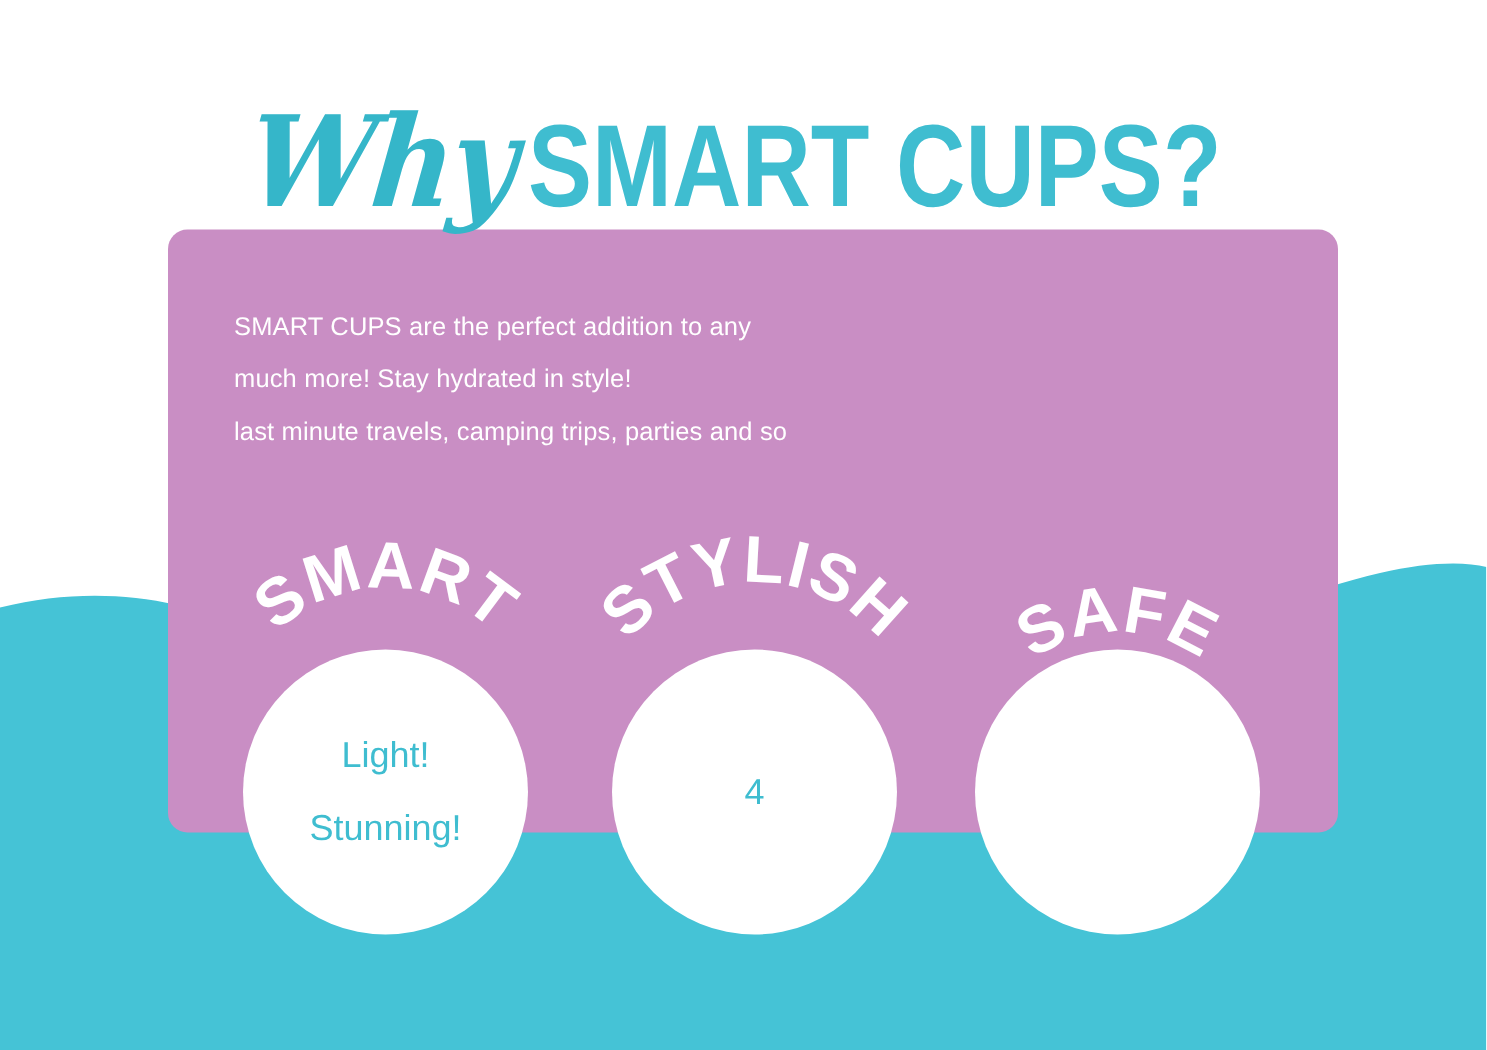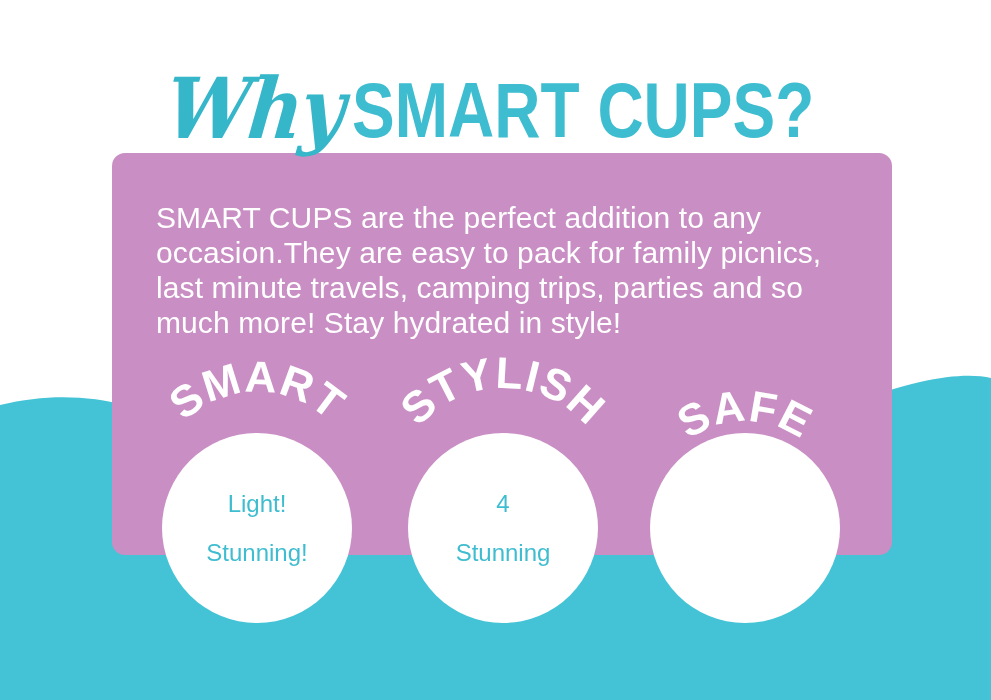--- a/index.html
+++ b/index.html
@@ -78,21 +78,21 @@
 
   
   .body-copy {
     position: absolute;
     left: 156px;
     top: 200px;
     width: 730px;
     z-index: 6;
     color: #ffffff;
     font-family: "Liberation Sans", sans-serif;
-    font-size: 30px;
+    font-size: 17px;
     line-height: 35px;
     font-weight: 400;
     letter-spacing: 0.1px;
   }
   .body-copy p {
     margin: 0;
   }
 
   
   .badges {
@@ -170,23 +170,22 @@
 
   <div class="panel"></div>
 
   <div class="title">
     <span class="title-script">Why</span>
     <span class="title-bold">SMART CUPS?</span>
   </div>
 
   <div class="body-copy">
     <p>SMART CUPS are the perfect addition to any</p>
-    <p>occasion.They are easy to pack for family picnics,</p>
+    <p>much more! Stay hydrated in style!</p>
     <p>last minute travels, camping trips, parties and so</p>
-    <p>much more! Stay hydrated in style!</p>
   </div>
 
   <div class="badges">
 
     <div class="badge" style="left:257px">
       <div class="badge-circle"></div>
       <svg class="badge-arc" viewBox="0 0 240 120">
         <defs>
           <path id="arc1" d="M 16,118 A 104,104 0 0 1 224,118"></path>
         </defs>
@@ -205,21 +204,20 @@
       <svg class="badge-arc" viewBox="0 0 240 120">
         <defs>
           <path id="arc2" d="M 10,120 A 108,108 0 0 1 230,120"></path>
         </defs>
         <text text-anchor="middle">
           <textPath href="#arc2" startOffset="50%">STYLISH</textPath>
         </text>
       </svg>
       <div class="badge-lines">
         <span>4</span>
-        <span>Stunning</span>
       </div>
     </div>
 
     <div class="badge" style="left:745px">
       <div class="badge-circle"></div>
       <svg class="badge-arc" viewBox="0 0 240 120">
         <defs>
           <path id="arc3" d="M 28,112 A 96,96 0 0 1 212,112"></path>
         </defs>
         <text text-anchor="middle">

